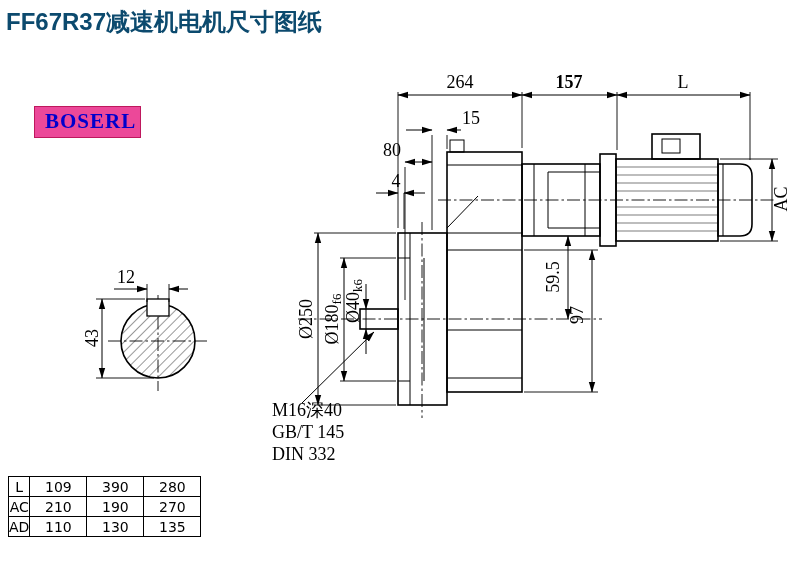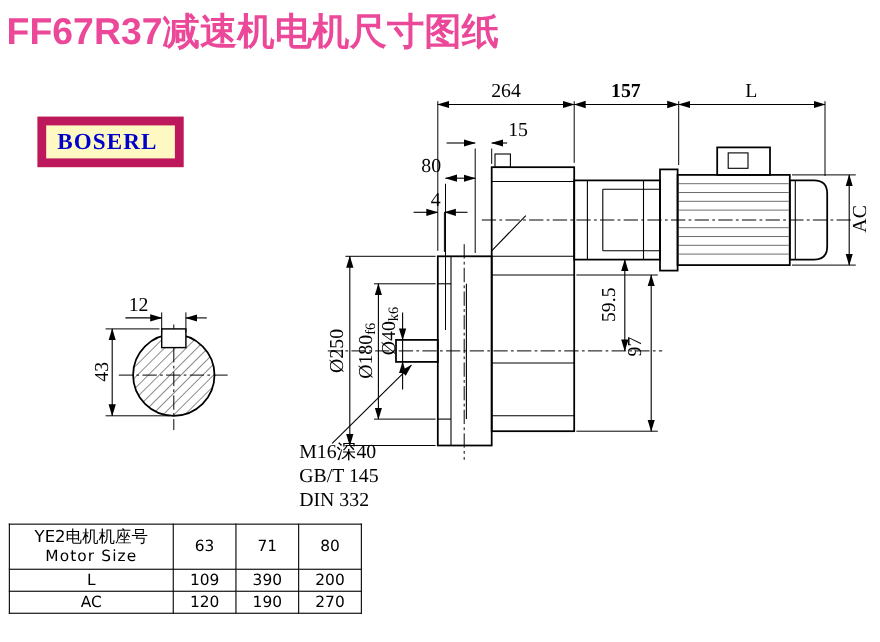--- a/index.html
+++ b/index.html
@@ -2,28 +2,28 @@
 <html><head>
 <meta charset="utf-8">
 <style>
   html,body{margin:0;padding:0;}
   body{
     width:800px;height:584px;position:relative;overflow:hidden;
     background:#ffffff;font-family:"Liberation Sans",sans-serif;
   }
   .page-title{
     position:absolute;left:6px;top:6px;
-    font-size:34px;font-weight:bold;color:#ec4899;
+    font-size:24px;font-weight:bold;color:#0c4a6e;
     font-family:"Liberation Sans",sans-serif;white-space:nowrap;
   }
   .brand-box{
     position:absolute;left:34px;top:106px;
-    border:8px solid #be185d;padding:2px 16px 3px 10px;
+    border:1px solid #be185d;padding:2px 4px 3px 10px;
     font-family:"Liberation Serif",serif;font-weight:bold;
-    font-size:21px;color:#0000cc;background:#fef9c3;letter-spacing:1px;
+    font-size:21px;color:#0000cc;background:#ec4899;letter-spacing:1px;
   }
   svg.drawing{position:absolute;left:0;top:0;}
   
   .ol{fill:none;stroke:#000;stroke-width:1.6;}
   .th{fill:none;stroke:#000;stroke-width:1;}
   .fin{fill:none;stroke:#222;stroke-width:0.6;}
   .ext{fill:none;stroke:#000;stroke-width:0.9;}
   .dim{fill:none;stroke:#000;stroke-width:1;}
   .cl{fill:none;stroke:#000;stroke-width:0.9;stroke-dasharray:13 3 2.5 3;}
   text.dt{font-family:"Liberation Serif",serif;font-size:18px;fill:#000;}
@@ -192,34 +192,31 @@
     <line class="th" x1="302" y1="403" x2="374" y2="332" marker-end="url(#arr)"></line>
     <text class="dt" font-size="18" x="272" y="416">M16深40</text>
     <text class="dt" font-size="18" x="272" y="438">GB/T 145</text>
     <text class="dt" font-size="18" x="272" y="460">DIN 332</text>
   </g>
 </svg>
 
 <table class="spec">
   <tbody>
     <tr>
-      <td class="hdr">
-        <div class="hdr-cn">YE2电机机座号</div>
-        <div class="hdr-en">Motor Size</div>
-      </td>
-      <td class="val">63</td>
-      <td class="val">71</td>
-      <td class="val">80</td>
-    </tr>
-    <tr>
       <td>L</td>
       <td class="val">109</td>
       <td class="val">390</td>
-      <td class="val">200</td>
+      <td class="val">280</td>
     </tr>
     <tr>
       <td>AC</td>
-      <td class="val">120</td>
+      <td class="val">210</td>
       <td class="val">190</td>
       <td class="val">270</td>
     </tr>
+    <tr>
+      <td>AD</td>
+      <td class="val">110</td>
+      <td class="val">130</td>
+      <td class="val">135</td>
+    </tr>
   </tbody>
 </table>
 
 </body></html>

